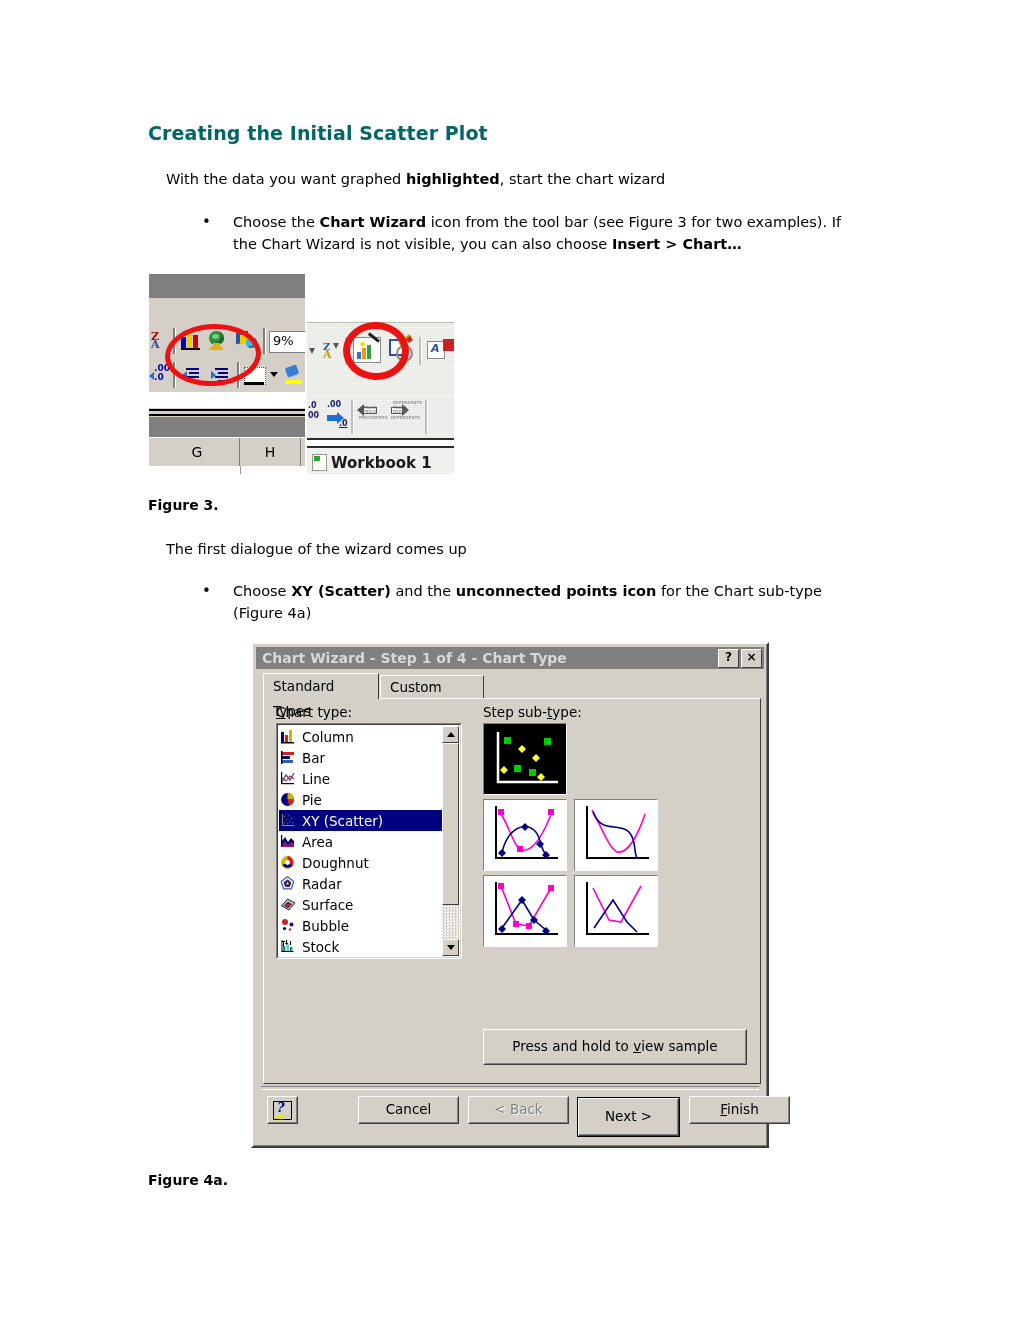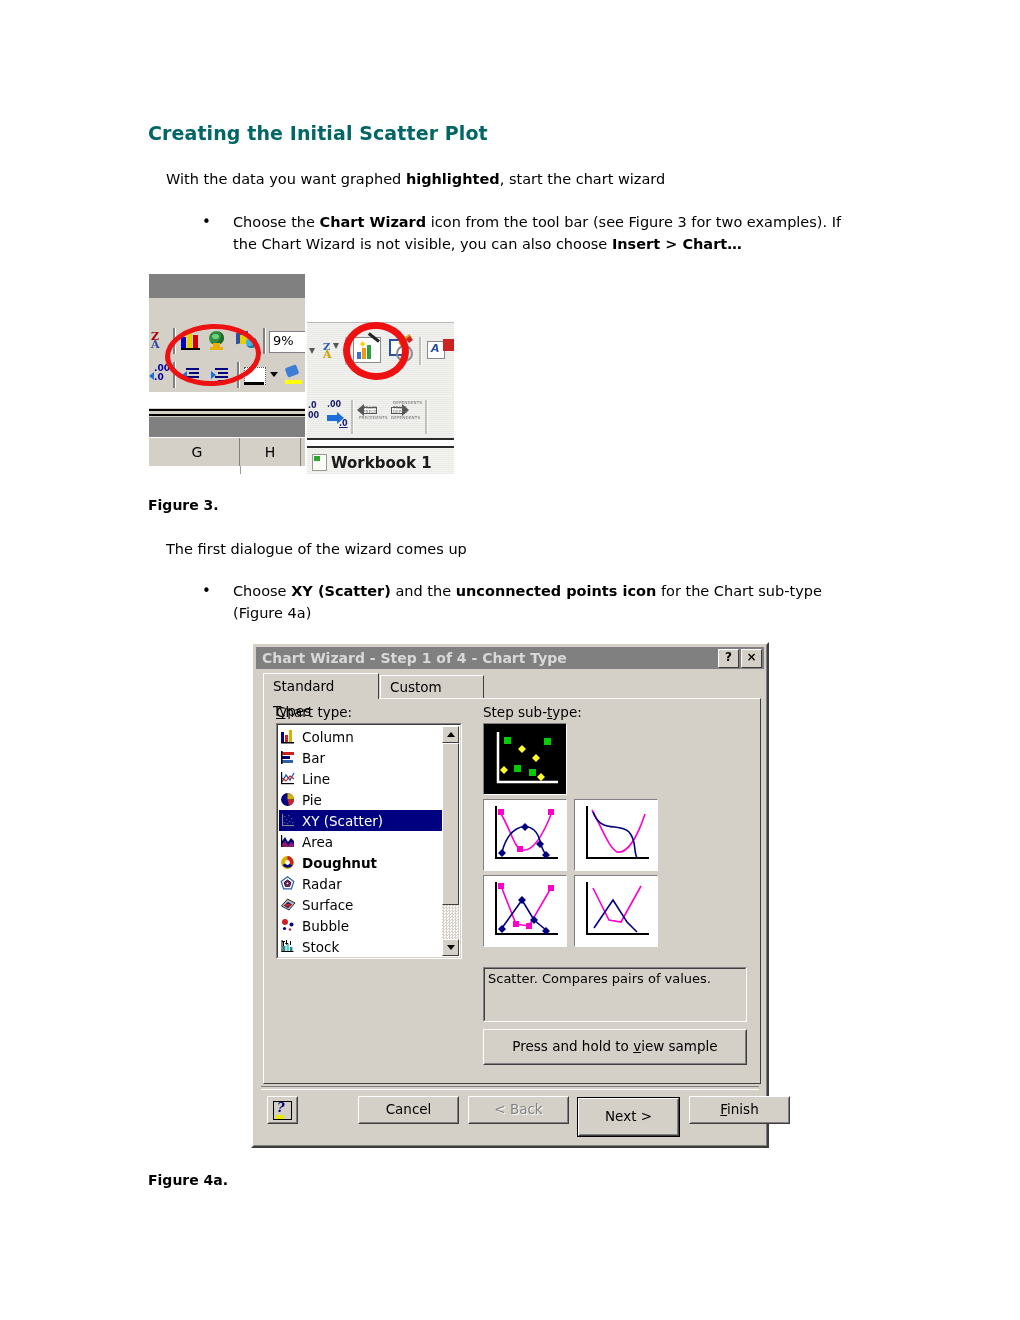--- a/index.html
+++ b/index.html
@@ -696,21 +696,21 @@
         <span class="licon">
           <svg width="19" height="17" viewBox="0 0 19 17">
               <polygon points="3,14 3,8 6,4 9,9 12,5 15,8 15,14" fill="#000080"></polygon>
               <polygon points="3,14 3,11 6,8 9,12 12,9 15,11 15,14" fill="#8b1a6b"></polygon>
               <rect x="2" y="2" width="1.2" height="12" fill="#000"></rect>
             </svg>
         </span>
         <span class="ltxt">Area</span>
       </div>
 
-      <div class="litem" style="top:128px;font-weight:bold;">
+      <div class="litem" style="top:128px;">
         <span class="licon">
           <svg width="19" height="17" viewBox="0 0 19 17">
               <circle cx="8.5" cy="8.5" r="6.4" fill="#d8b000"></circle>
               <path d="M8.5 8.5 L8.5 2.1 A6.4 6.4 0 0 1 13.6 11.6 Z" fill="#cc2222"></path>
               <path d="M8.5 8.5 L13.6 11.6 A6.4 6.4 0 0 1 3.5 11 Z" fill="#000080"></path>
               <circle cx="8.5" cy="8.5" r="2.4" fill="#fff"></circle>
             </svg>
         </span>
         <span class="ltxt">Doughnut</span>
       </div>
@@ -861,24 +861,20 @@
         <div class="ib"></div>
         <svg width="82" height="70" viewBox="0 0 82 70" style="position:absolute;left:0;top:0;">
           <rect x="0" y="0" width="82" height="70" fill="#ffffff"></rect>
           <polyline points="12,6 12,58 74,58" fill="none" stroke="#000000" stroke-width="2"></polyline>
           <polyline points="18,12 34,44 46,46 66,10" fill="none" stroke="#ff00cc" stroke-width="1.6"></polyline>
           <polyline points="19,52 38,24 52,46 62,56" fill="none" stroke="#000080" stroke-width="1.6"></polyline>
         </svg>
       </div>
     </div>
 
-    <div class="descbox">
-      <div class="ib"></div>
-      <div class="dtext">Scatter. Compares pairs of values.</div>
-    </div>
 
     <div class="btn btn-sample">
       <span class="ib"></span>
       <span>Press and hold to <span class="u-line">v</span>iew sample</span>
     </div>
   </div>
 
   <div class="btnrow">
     <div class="btnrow-sep"></div>
 

